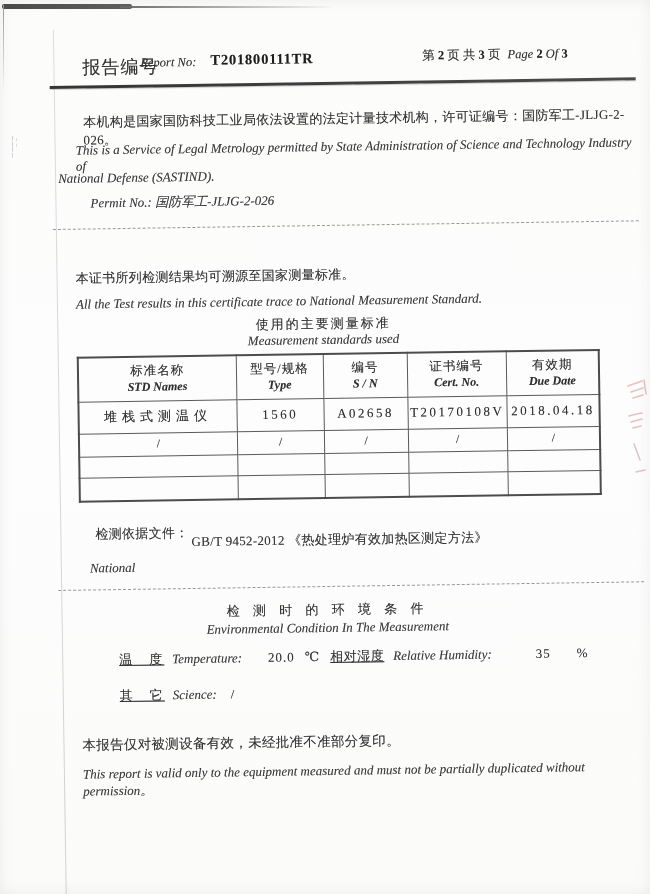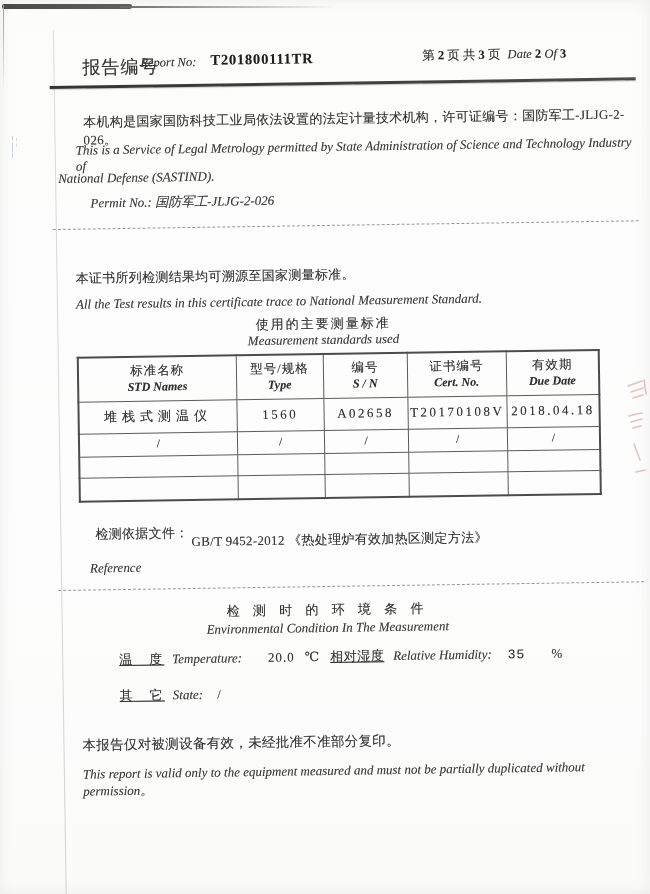--- a/index.html
+++ b/index.html
@@ -79,21 +79,21 @@
   <div class="abs txt hdr-zh" style="top:52px;left:88px;">报告编号</div>
   <div class="abs txt hdr-en it" style="top:53px;left:146px;">Report No:</div>
   <div class="abs txt report-no b" style="top:50px;left:216px;">T201800111TR</div>
 
   <div class="abs txt" style="top:49px;left:428px;font-size:12.5px;">
     <span>第</span>
     <span class="b">2</span>
     <span>页 共</span>
     <span class="b">3</span>
     <span>页</span>
-    <span class="it" style="margin-left:4px;">Date</span>
+    <span class="it" style="margin-left:4px;">Page</span>
     <span class="b">2</span>
     <span class="it">Of</span>
     <span class="b">3</span>
   </div>
 
   <div class="header-rule"></div>
 
   <div class="abs txt body-zh" style="top:110px;left:88px;width:545px;">本机构是国家国防科技工业局依法设置的法定计量技术机构，许可证编号：国防军工-JLJG-2-026。</div>
   <div class="abs txt body-en it" style="top:139px;left:80px;width:560px;">This is a Service of Legal Metrology permitted by State Administration of Science and Technology Industry of</div>
   <div class="abs txt body-en it" style="top:167px;left:62px;">National Defense (SASTIND).</div>
@@ -166,42 +166,42 @@
         <td></td>
         <td></td>
         <td></td>
         <td></td>
       </tr>
     </tbody>
   </table>
 
   <div class="abs txt body-zh" style="top:522px;left:94px;">检测依据文件：</div>
   <div class="abs txt body-zh" style="top:531px;left:190px;">GB/T 9452-2012 《热处理炉有效加热区测定方法》</div>
-  <div class="abs txt body-en it" style="top:557px;left:88px;">Reference</div>
+  <div class="abs txt body-en it" style="top:557px;left:88px;">National</div>
 
   <div class="dotted" style="top:586px;"></div>
 
   <div class="abs txt center body-zh" style="top:601px;letter-spacing:5px;">检 测 时 的 环 境 条 件</div>
   <div class="abs txt center body-en it" style="top:620px;">Environmental Condition In The Measurement</div>
 
   <div class="abs txt env-group" style="top:647px;left:116px;">
     <span class="lbl-zh">温　度</span>
     <span class="it body-en" style="margin-left:4px;">Temperature:</span>
     <span class="val" style="margin-left:22px;">20.0</span>
     <span class="val" style="margin-left:6px;">℃</span>
   </div>
   <div class="abs txt env-group" style="top:647px;left:327px;">
     <span class="lbl-zh" style="letter-spacing:.5px;">相对湿度</span>
     <span class="it body-en" style="margin-left:5px;">Relative Humidity:</span>
-    <span class="val" style="margin-left:12px;font-family:Liberation Mono, monospace;">35</span>
+    <span class="val" style="margin-left:40px;">35</span>
     <span class="val" style="margin-left:22px;">%</span>
   </div>
   <div class="abs txt env-group" style="top:683px;left:116px;">
     <span class="lbl-zh">其　它</span>
-    <span class="it body-en" style="margin-left:4px;">State:</span>
+    <span class="it body-en" style="margin-left:4px;">Science:</span>
     <span class="val" style="margin-left:10px;">/</span>
   </div>
 
   <div class="abs txt body-zh" style="top:733px;left:78px;font-size:13.5px;">本报告仅对被测设备有效，未经批准不准部分复印。</div>
   <div class="abs txt body-en it" style="top:763px;left:78px;width:560px;">This report is valid only to the equipment measured and must not be partially duplicated without permission。</div>
 </div>
 
 <svg class="bleed" viewBox="0 0 52 120" xmlns="http://www.w3.org/2000/svg">
   <g stroke="#d98f8f" stroke-width="1.6" fill="none" stroke-linecap="round">
     <path d="M30 14 l14 -5 M33 20 q6 -2 12 -4 M35 26 l10 -3 M46 8 l2 14"></path>

